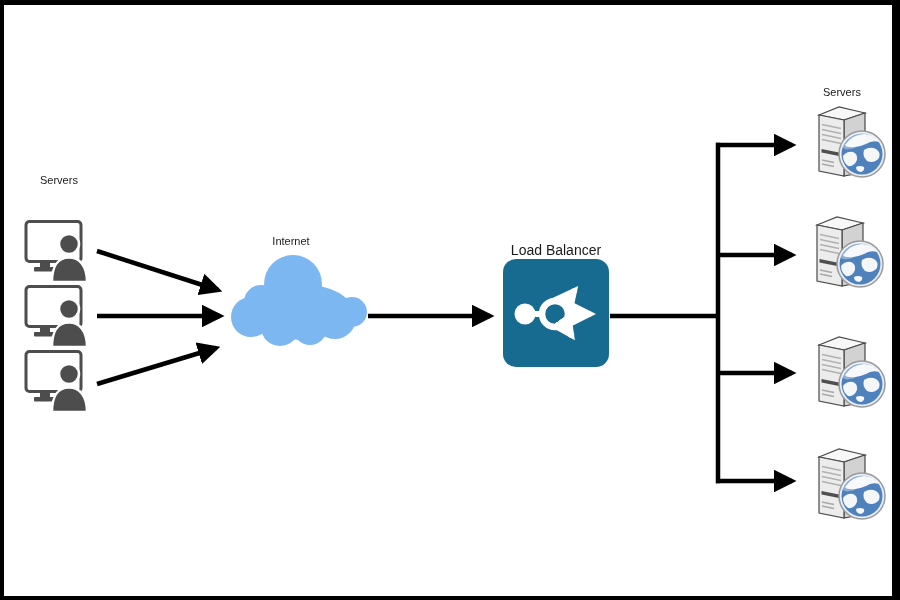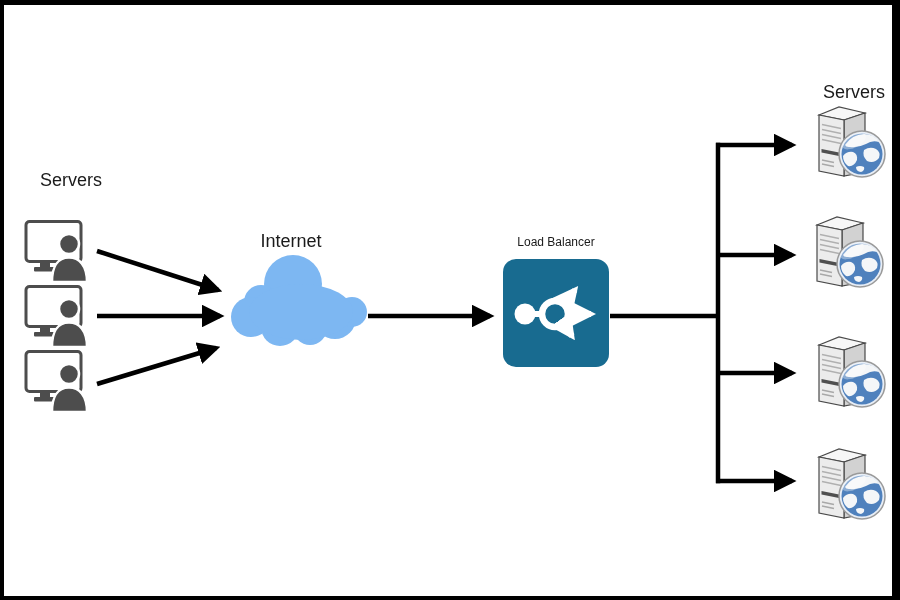--- a/index.html
+++ b/index.html
@@ -5,21 +5,21 @@
   html,body{margin:0;padding:0;background:#888;}
   .frame{
     position:relative;width:900px;height:600px;background:#000;
     font-family:"Liberation Sans", sans-serif;overflow:hidden;
   }
   .canvas{
     position:absolute;left:4px;top:5px;width:888px;height:591px;background:#ffffff;
   }
   .abs{position:absolute;}
   .diagram-label{
-    position:absolute;color:#1a1a1a;font-size:18px;line-height:18px;
+    position:absolute;color:#1a1a1a;font-size:11px;line-height:18px;
     white-space:nowrap;
   }
   .centered{text-align:center;}
   #connector-layer{position:absolute;left:0;top:0;}
   .lb-box-svg{display:block;}
   .node-svg{display:block;}
 </style>
 </head>
 <body>
 
@@ -109,21 +109,21 @@
         <circle cx="33" cy="50" r="17"></circle>
         <circle cx="23" cy="65" r="20"></circle>
         <circle cx="52" cy="75" r="19"></circle>
         <circle cx="82" cy="76" r="17"></circle>
         <circle cx="107" cy="66" r="21"></circle>
         <circle cx="124" cy="60" r="15"></circle>
         <ellipse cx="73" cy="60" rx="52" ry="28"></ellipse>
       </g>
     </svg>
 
-    <div class="diagram-label centered" style="left:492px;top:228px;width:120px;font-size:12px;">Load Balancer</div>
+    <div class="diagram-label centered" style="left:492px;top:236px;width:120px;font-size:14px;">Load Balancer</div>
 
     <svg class="abs lb-box-svg" style="left:498px;top:253px;" width="108" height="110" viewBox="0 0 108 110">
       <rect x="1" y="1" width="106" height="108" rx="13" fill="#186b90"></rect>
       <g stroke="#ffffff" stroke-width="6" fill="none">
         <circle cx="23" cy="56" r="10.5" fill="#ffffff" stroke="none"></circle>
         <line x1="23" y1="56" x2="41" y2="56"></line>
         <circle cx="53" cy="56" r="13" stroke-width="6.5"></circle>
         <line x1="67" y1="56" x2="89" y2="56" marker-end="url(#ah-white)"></line>
         <line x1="61" y1="47" x2="73" y2="32" marker-end="url(#ah-white)"></line>
         <line x1="61" y1="65" x2="70" y2="78" marker-end="url(#ah-white)"></line>

